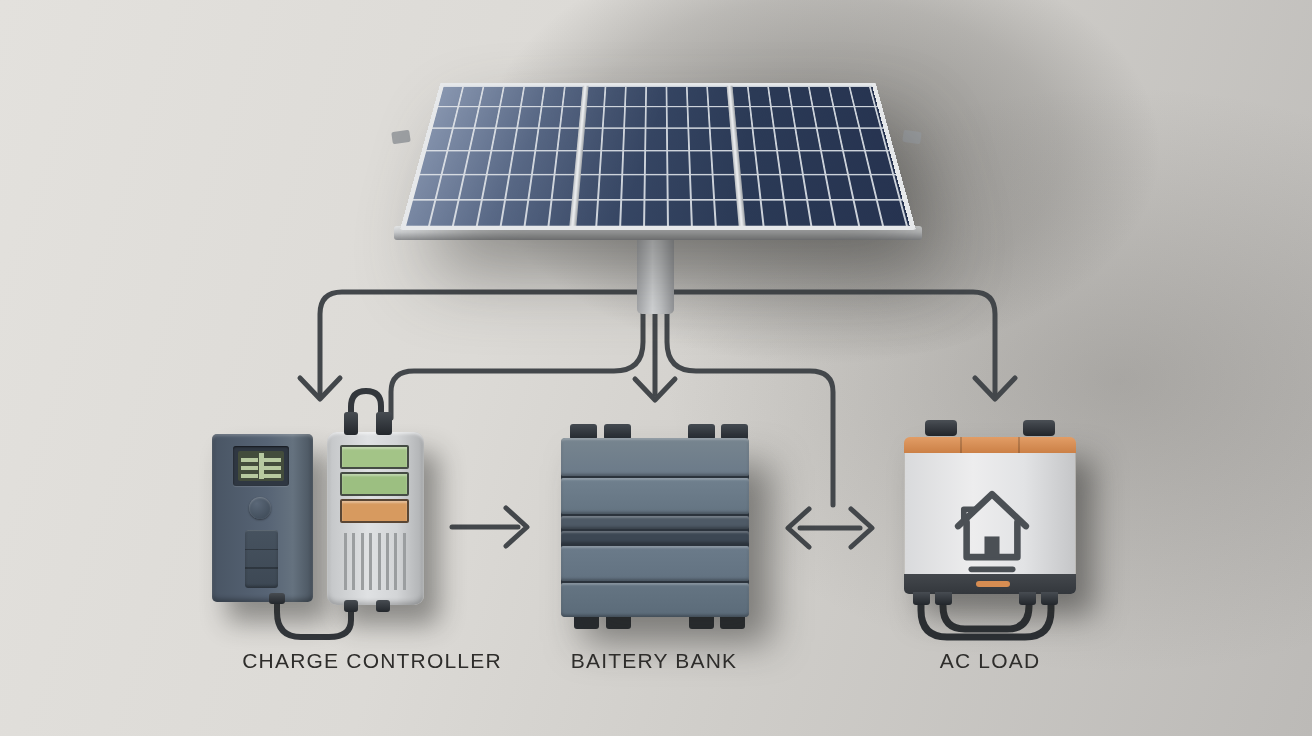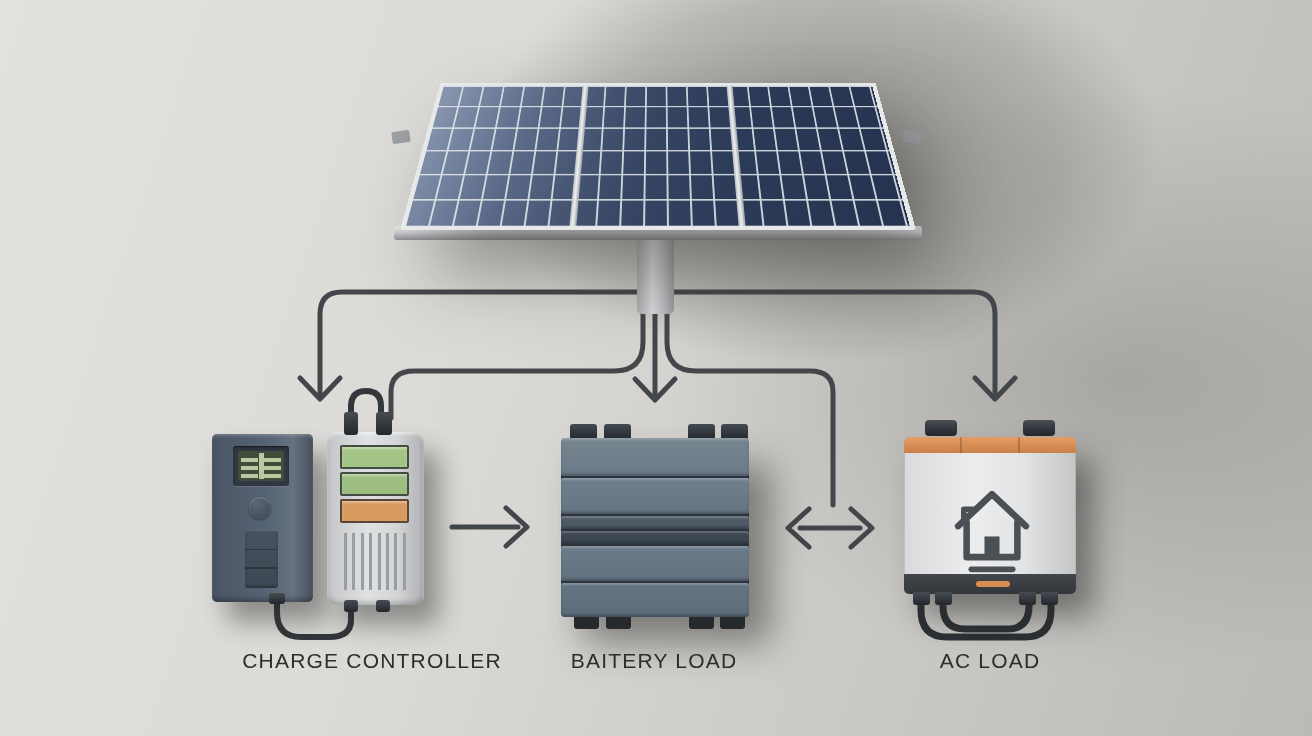--- a/index.html
+++ b/index.html
@@ -243,15 +243,15 @@
     <div class="ac-bottom">
       <div class="ac-indicator"></div>
     </div>
   </div>
   <div class="plug" style="left:913px;top:592px;width:17px;height:13px;border-radius:0 0 3px 3px;"></div>
   <div class="plug" style="left:935px;top:592px;width:17px;height:13px;border-radius:0 0 3px 3px;"></div>
   <div class="plug" style="left:1019px;top:592px;width:17px;height:13px;border-radius:0 0 3px 3px;"></div>
   <div class="plug" style="left:1041px;top:592px;width:17px;height:13px;border-radius:0 0 3px 3px;"></div>
 
   <div class="label lbl-cc">CHARGE CONTROLLER</div>
-  <div class="label lbl-bat">BAITERY LOAD</div>
+  <div class="label lbl-bat">BAITERY BANK</div>
   <div class="label lbl-ac">AC LOAD</div>
 </div>
 
 </body></html>

